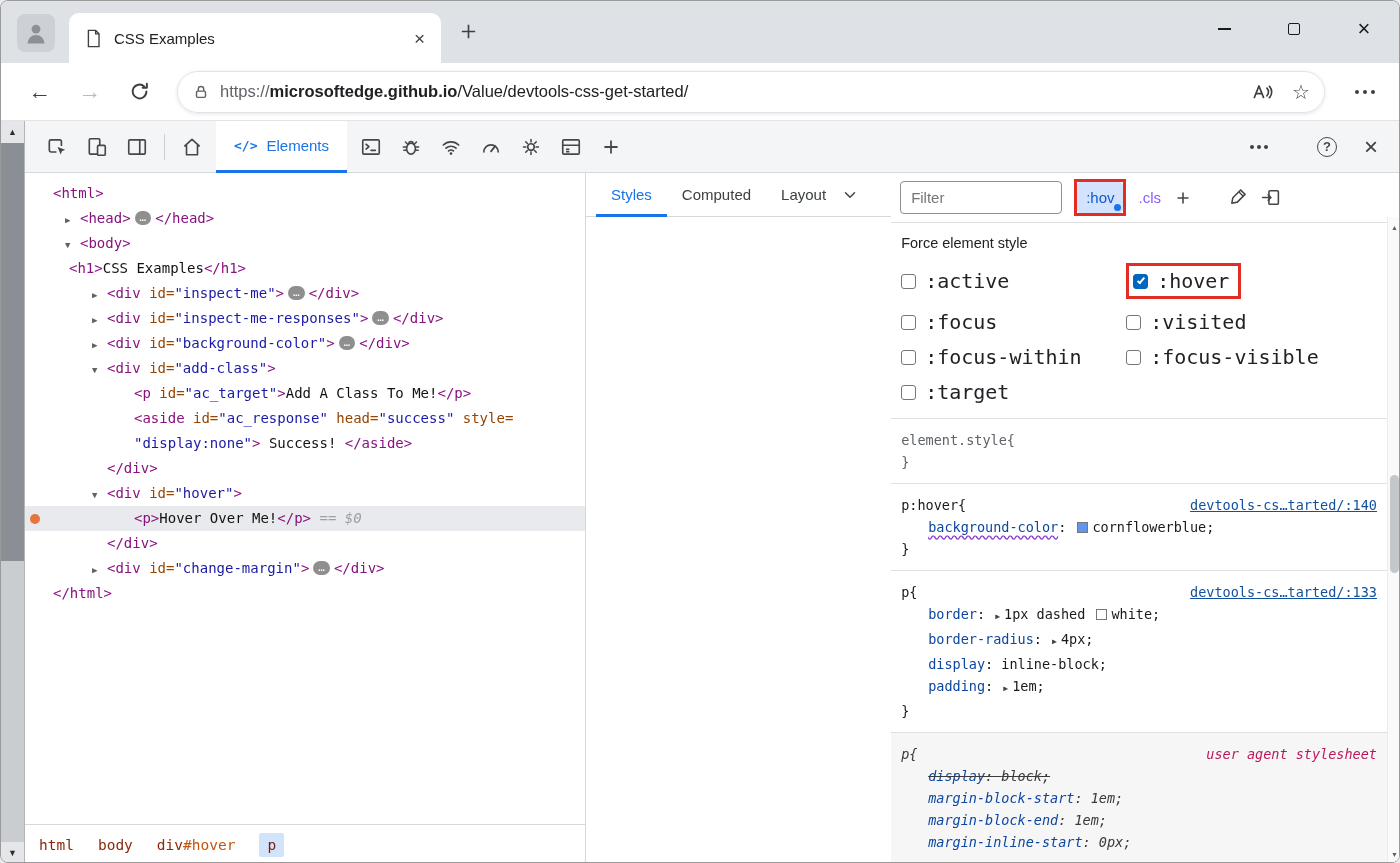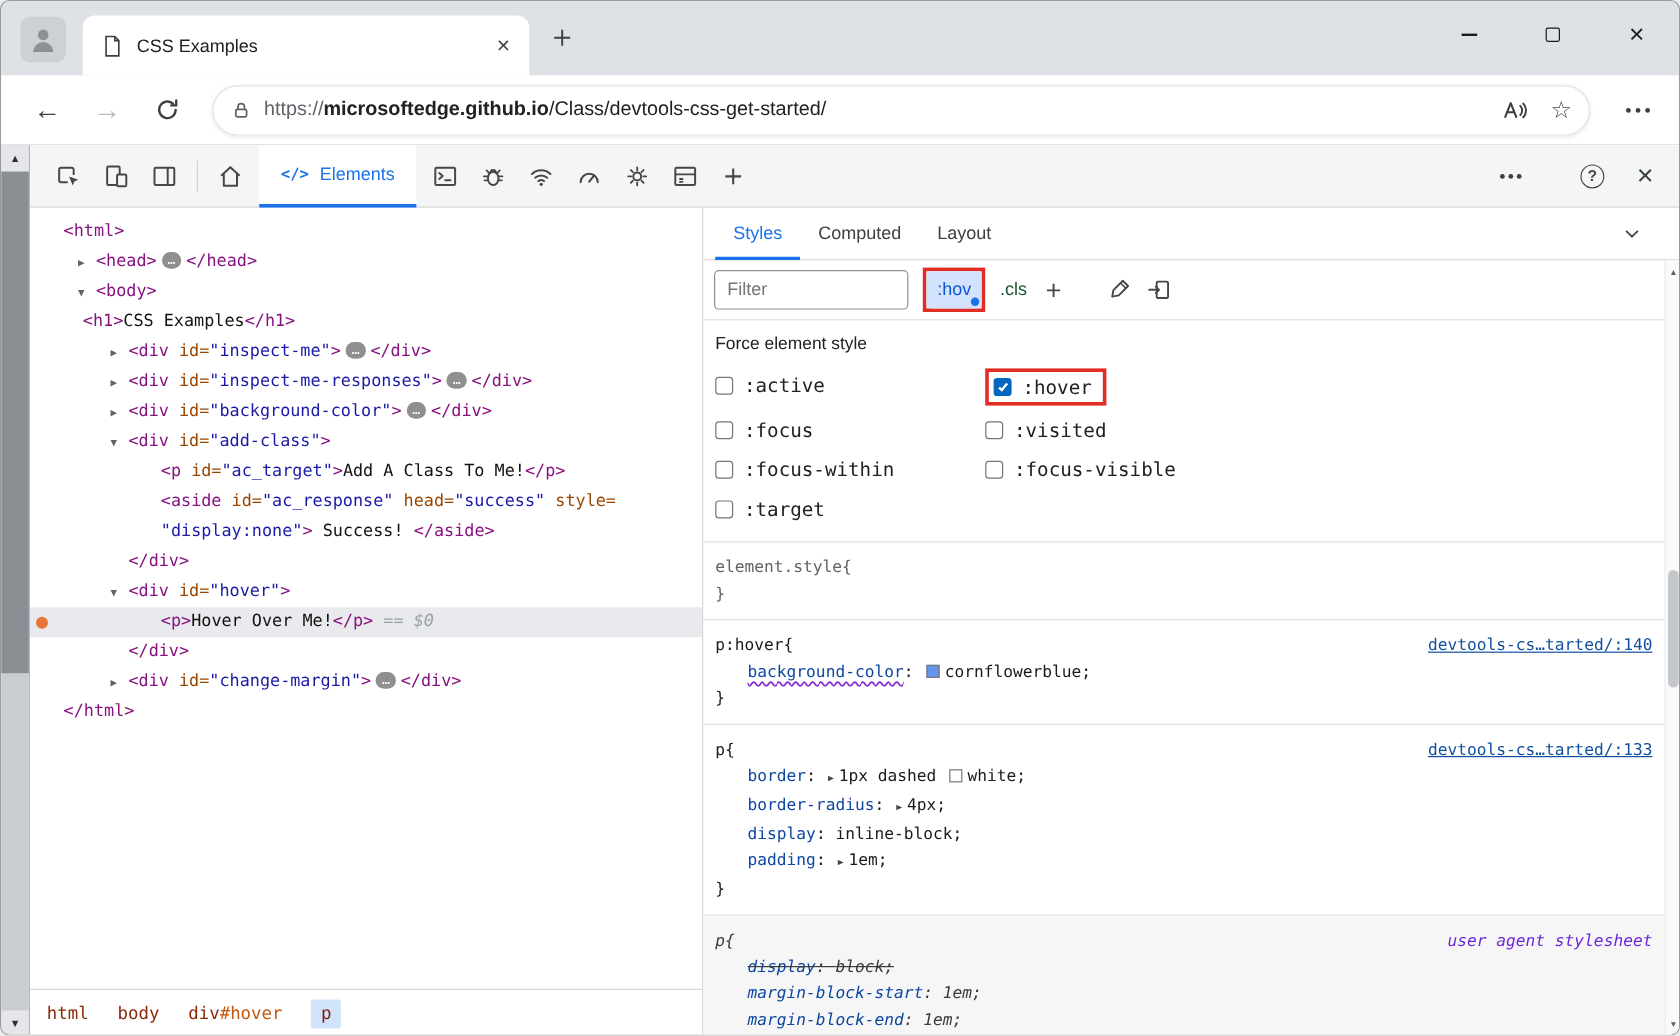--- a/index.html
+++ b/index.html
@@ -78,50 +78,50 @@
   .badge{display:inline-block;background:#8f8f8f;color:#fff;border-radius:8px;padding:0 5px;font-size:11px;line-height:14px;margin:0 4px;vertical-align:2px}
   .bp-dot{position:absolute;left:5px;top:8px;width:10px;height:10px;border-radius:50%;background:#e8753c}
   .crumbs{height:40px;border-top:1px solid #d8d8d8;display:flex;align-items:center;padding-left:14px;font-family:"DejaVu Sans Mono",monospace;font-size:14.5px;gap:24px}
   .crumb{display:inline-flex}
   .crumb-tag{color:#8a2807}
   .crumb-suffix{color:#c4560b}
   .crumb.sel{background:#d2e3fc;padding:4px 8px;border-radius:2px}
   .crumb.sel .crumb-tag{color:#7c1d06}
 
   
-  .styles-panel{flex:1;border-left:1px solid #d8d8d8;position:relative;display:flex;flex-direction:column;min-height:0}
+  .styles-panel{flex:1;border-left:1px solid #d8d8d8;position:relative;display:flex;flex-direction:row;min-height:0}
   .st-tabs{height:44px;display:flex;align-items:center;border-bottom:1px solid #d8d8d8;padding:0 10px}
   .st-tab{padding:0 15px;height:44px;display:flex;align-items:center;font-size:15px;color:#3c4043}
   .st-tab.active{color:#1a73e8;box-shadow:inset 0 -3px 0 #1a73e8}
   .st-chevron{margin-left:auto;margin-right:22px;display:flex}
   .st-body{flex:1;margin-right:14px;display:flex;flex-direction:column;min-height:0}
   .st-toolbar{height:50px;display:flex;align-items:center;border-bottom:1px solid #e0e0e0;padding:0 9px;gap:12px}
   .filter-input{width:162px;height:33px;border:1px solid #8f8f8f;border-radius:4px;font-size:15px;padding:0 10px;color:#202124;font-family:"Liberation Sans",sans-serif}
   .filter-input::placeholder{color:#757575}
   .redbox{border:3px solid #e12d23}
   .hov-wrap{display:inline-block}
   .hov-pill{position:relative;background:#d3e3fd;color:#0b57d0;font-size:15px;padding:7px 9px 7px 9px;border-radius:4px;display:inline-block}
   .hov-dot{position:absolute;right:2px;bottom:2px;width:7px;height:7px;background:#1a73e8;border-radius:50%}
-  .cls-label{font-size:15px;color:#14532d}
+  .cls-label{font-size:15px;color:#8b5cf6}
   .force-state{border-bottom:1px solid #e0e0e0;padding:12px 10px 14px}
   .fs-title{font-size:14.5px;color:#202124;margin-bottom:12px}
   .fs-grid{display:grid;grid-template-columns:225px 1fr;row-gap:11px;align-items:center}
   .state-inner{display:inline-flex;align-items:center}
   .state-inner.redbox{padding:3px 9px 3px 4px}
   .checkbox{width:15px;height:15px;border:1px solid #767676;border-radius:3px;background:#fff;display:inline-flex;align-items:center;justify-content:center;flex:none}
   .checkbox.checked{background:#0067c0;border-color:#0067c0}
   .mark{width:4px;height:8px;border:solid #fff;border-width:0 2px 2px 0;transform:rotate(40deg);margin-top:-2px}
-  .state-label{font-family:"DejaVu Sans Mono",monospace;font-size:16px;color:#202124;margin-left:9px}
+  .state-label{font-family:"DejaVu Sans Mono",monospace;font-size:20px;color:#202124;margin-left:9px}
   .sections{flex:1;display:flex;flex-direction:column;font-family:"DejaVu Sans Mono",monospace;font-size:13.5px;min-height:0;overflow:hidden}
   .sec{border-bottom:1px solid #e0e0e0;padding:10px 10px;line-height:22px;color:#1a1a1a}
   .sec.ua{background:#f6f6f7;font-style:italic;flex:1;border-bottom:none;color:#3a3a3a}
   .sec-head{display:flex;align-items:flex-start}
   .sel.muted{color:#5f6368}
   .sec-link{margin-left:auto;color:#10509e;text-decoration:underline;padding-left:8px;white-space:nowrap}
-  .sec.ua .sec-link{color:#6d28d9;text-decoration:none}
+  .sec.ua .sec-link{color:#be185d;text-decoration:none}
   .prop{padding-left:27px;white-space:nowrap}
   .prop.struck{text-decoration:line-through}
   .pname{color:#0d47a1}
   .pname.wavy{text-decoration:underline wavy #8430ce;text-underline-offset:3px}
   .exp{font-size:8px;color:#444;margin:0 4px 0 2px}
   .swatch{display:inline-block;width:11px;height:11px;border:1px solid #777;margin:0 4px 0 3px;vertical-align:-1px}
 
   .st-scrollbar{position:absolute;right:0;top:44px;bottom:0;width:14px;background:#fafafa;border-left:1px solid #ececec}
   .sb-arrow{position:absolute;left:0;width:13px;height:16px;display:flex;align-items:center;justify-content:center;font-size:7px;color:#5f6368}
   .sb-up{top:2px}.sb-down{bottom:2px}
@@ -172,21 +172,21 @@
       <svg width="23" height="23" viewBox="0 0 20 20">
         <path d="M16 10 a6 6 0 1 1 -1.9 -4.4" stroke="#3c4043" stroke-width="1.7" fill="none" stroke-linecap="round"></path>
         <path d="M16.4 3.2 v3.6 h-3.6" stroke="#3c4043" stroke-width="1.7" fill="none" stroke-linecap="round" stroke-linejoin="round"></path>
       </svg>
     </span>
     <div class="urlbar">
       <svg width="18" height="18" viewBox="0 0 20 20">
         <rect x="5" y="9" width="10" height="7" rx="1.5" fill="none" stroke="#5f6368" stroke-width="1.6"></rect>
         <path d="M7 9 V6.8 a3 3 0 0 1 6 0 V9" fill="none" stroke="#5f6368" stroke-width="1.6"></path>
       </svg>
-      <span class="url"><span>https://</span><span class="domain">microsoftedge.github.io</span><span class="path">/Class/devtools-css-get-started/</span></span>
+      <span class="url"><span>https://</span><span class="domain">microsoftedge.github.io</span><span class="path">/Value/devtools-css-get-started/</span></span>
       <span class="pill-icon">
         <svg width="24" height="22" viewBox="0 0 22 20">
           <path d="M4 15 L8.2 4.5 L12.4 15 M5.7 11.4 h5" stroke="#3c4043" stroke-width="1.6" fill="none" stroke-linecap="round" stroke-linejoin="round"></path>
           <path d="M15.5 6.5 a5 5 0 0 1 0 7 M17.8 4.8 a7.5 7.5 0 0 1 0 10.4" stroke="#3c4043" stroke-width="1.5" fill="none" stroke-linecap="round"></path>
         </svg>
       </span>
       <span class="star">☆</span>
     </div>
     <span class="more-dots">
         <i></i>

